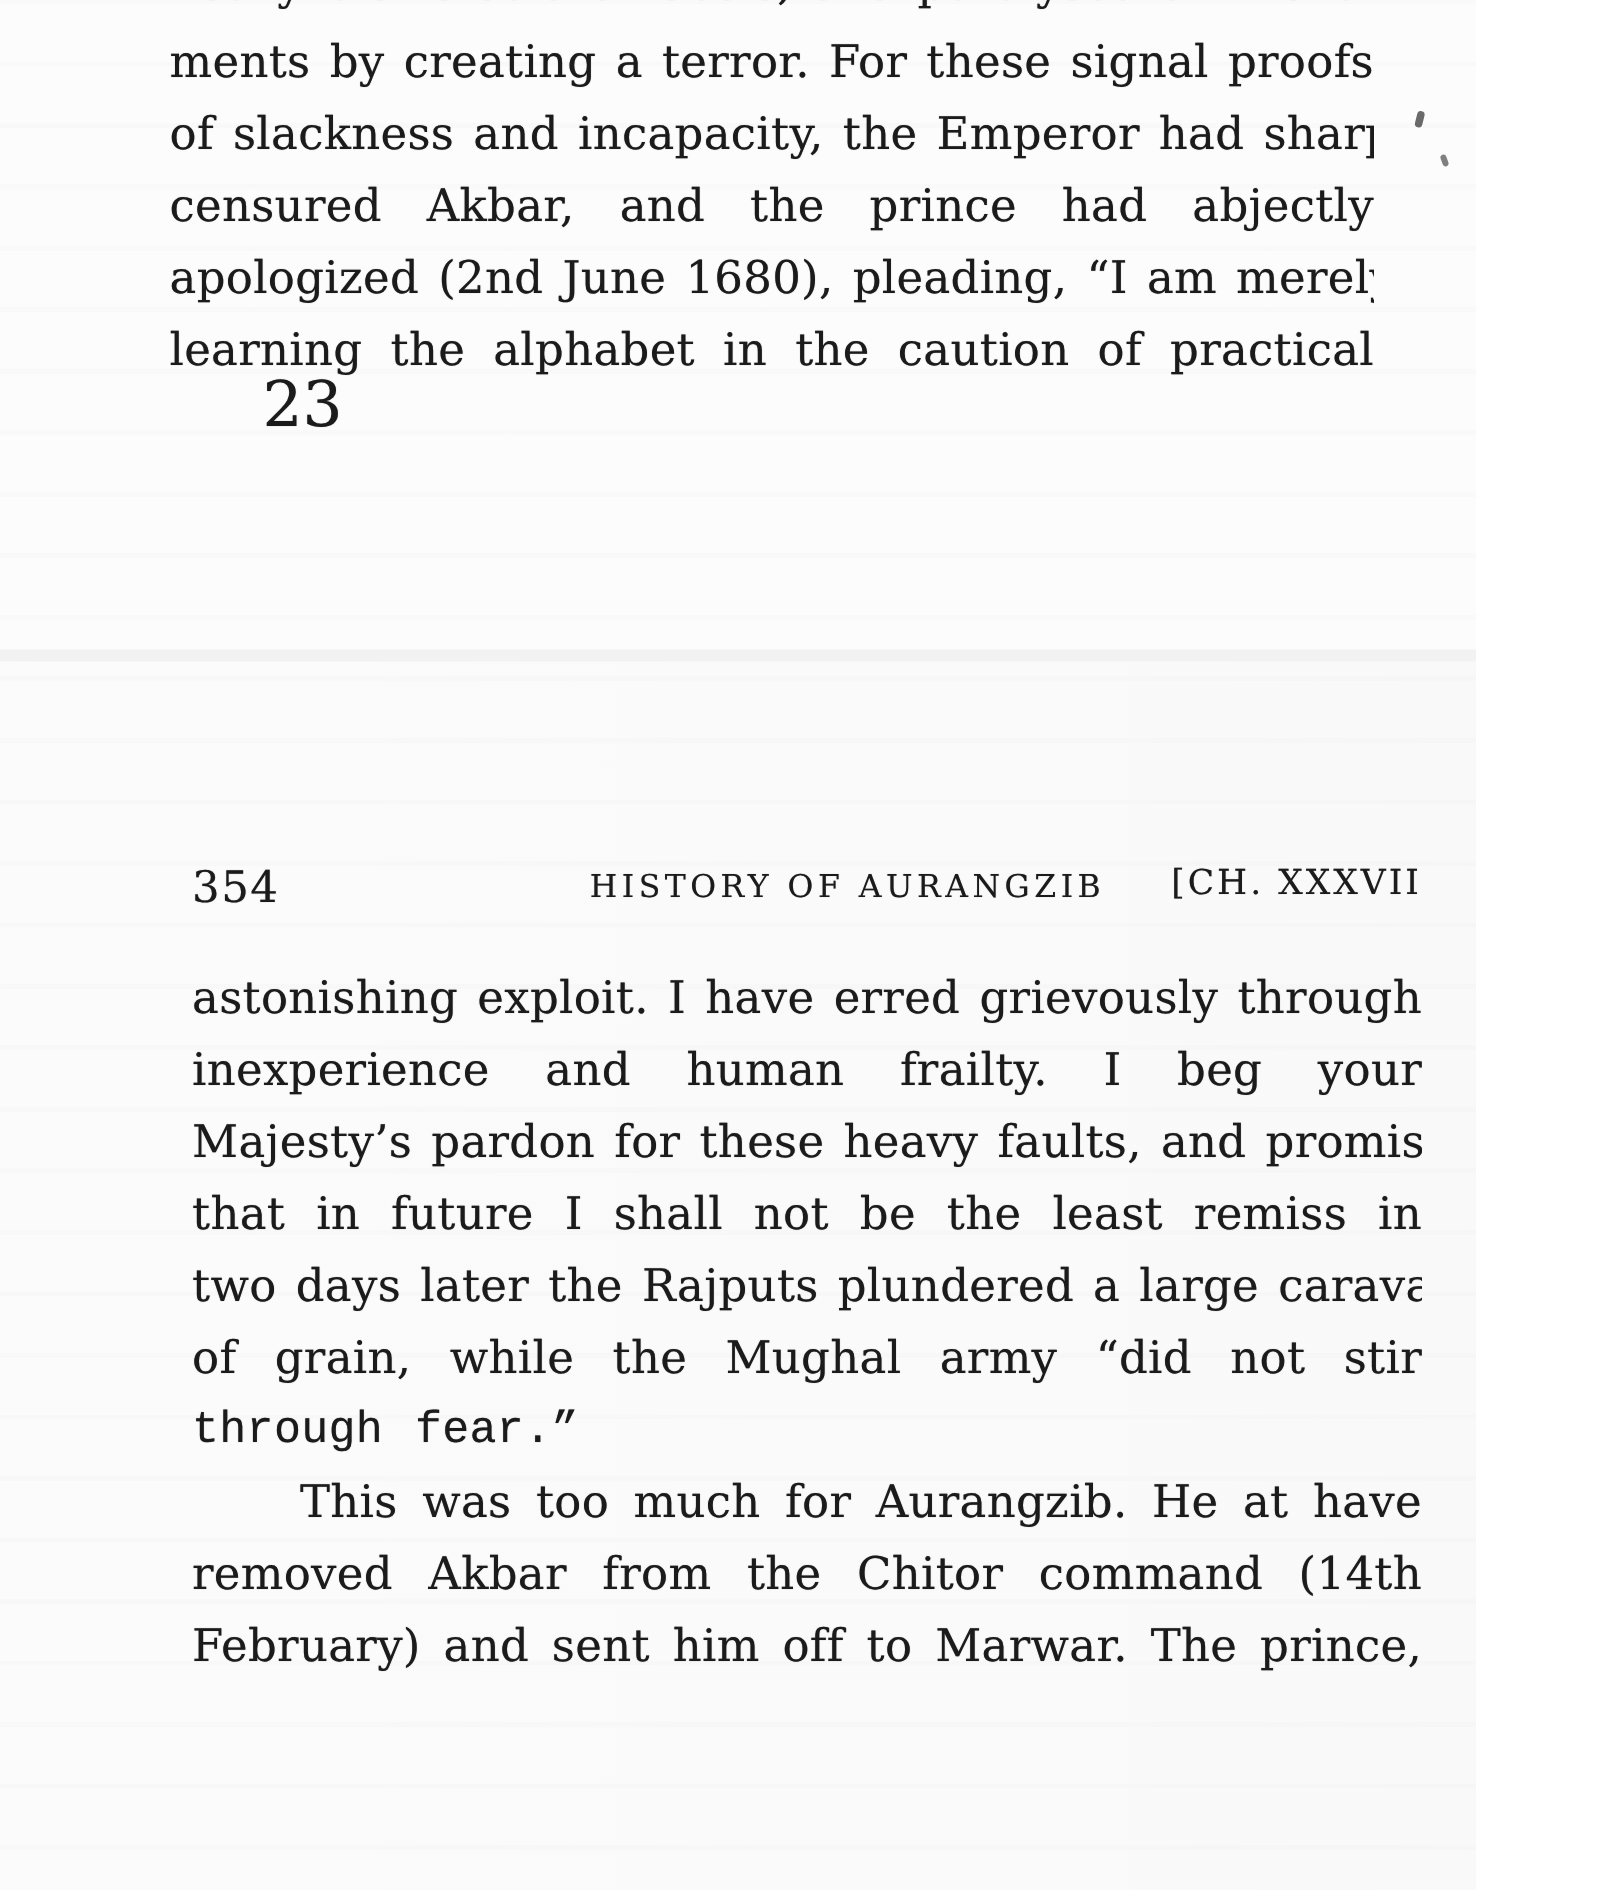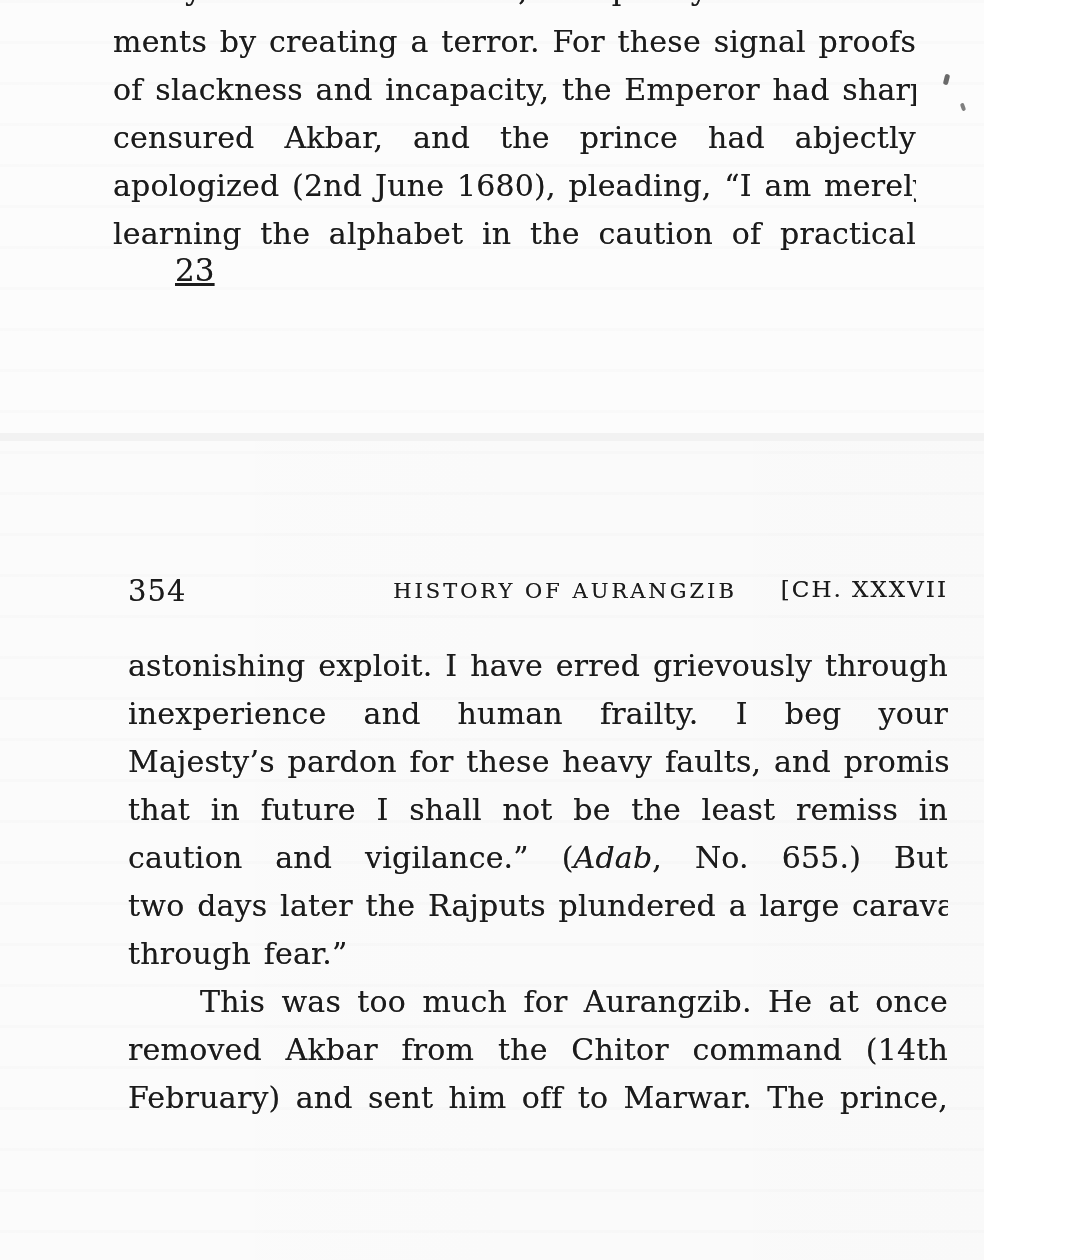--- a/index.html
+++ b/index.html
@@ -40,21 +40,21 @@
     height:48px; line-height:48px;
     font-size:30px;
     letter-spacing:0.2px;
     word-spacing:3px;
     text-align:justify;
     text-align-last:justify;
     text-shadow:0 0 0.6px rgba(10,10,10,0.55);
     overflow:hidden;
     white-space:nowrap;
   }
-  .line.para-end { text-align-last:left; }
+  .line.para-end { text-align-last:left;font-family:Liberation Mono, monospace; }
   .line.indent { text-indent:72px; }
   .italic { font-style:italic; }
 
   .p1-lines { position:absolute; left:113px; top:18px; width:803px; }
   .p2-lines { position:absolute; left:128px; top:642px; width:820px; }
 
   
   .clip-window {
     position:absolute; left:113px; top:0;
     width:803px; height:15px;
@@ -64,23 +64,22 @@
     position:relative; top:-34px;
     height:48px; line-height:48px;
     font-size:30px; word-spacing:3px;
     text-align:justify; text-align-last:justify;
     text-shadow:0 0 0.6px rgba(10,10,10,0.55);
     white-space:nowrap;
   }
 
   .signature {
     position:absolute; left:175px; top:250px;
-    font-size:31px; line-height:40px;
+    font-size:42px; line-height:40px;
     text-shadow:0 0 0.6px rgba(10,10,10,0.55);
-    text-decoration:underline;
   }
 
   .running-head { position:absolute; left:128px; top:572px; width:820px; height:40px; }
   .pg-num {
     position:absolute; left:0; top:2px;
     font-size:29px; letter-spacing:1px;
     text-shadow:0 0 0.6px rgba(10,10,10,0.5);
   }
   .head-title {
     position:absolute; left:calc(50% + 27px); top:7px;
@@ -134,24 +133,24 @@
       <span class="pg-num">354</span>
       <span class="head-title">HISTORY OF AURANGZIB</span>
       <span class="chapter">[CH. XXXVII</span>
     </header>
 
     <div class="p2-lines">
         <div class="line"><span>astonishing exploit.  I have erred grievously through</span></div>
         <div class="line"><span>inexperience and human frailty.  I beg your</span></div>
         <div class="line"><span>Majesty’s pardon for these heavy faults, and promise</span></div>
         <div class="line"><span>that in future I shall not be the least remiss in</span></div>
-        <div class="line"><span>caution and vigilance.”  (</span><span class="italic">Adab</span><span>, No. 655.)  But</span></div>
         <div class="line"><span>two days later the Rajputs plundered a large caravan</span></div>
+        <div class="line"><span>of grain, while the Mughal army “did not stir</span></div>
         <div class="line para-end"><span>through fear.”</span></div>
-        <div class="line indent"><span>This was too much for Aurangzib.  He at once</span></div>
+        <div class="line indent"><span>This was too much for Aurangzib.  He at have</span></div>
         <div class="line"><span>removed Akbar from the Chitor command (14th</span></div>
         <div class="line"><span>February) and sent him off to Marwar.  The prince,</span></div>
       </div>
   </section>
 
   <div class="speck s1"></div>
   <div class="speck s2"></div>
   <div class="speck s3"></div>
   <div class="speck s4"></div>
   <div class="speck s5"></div>

